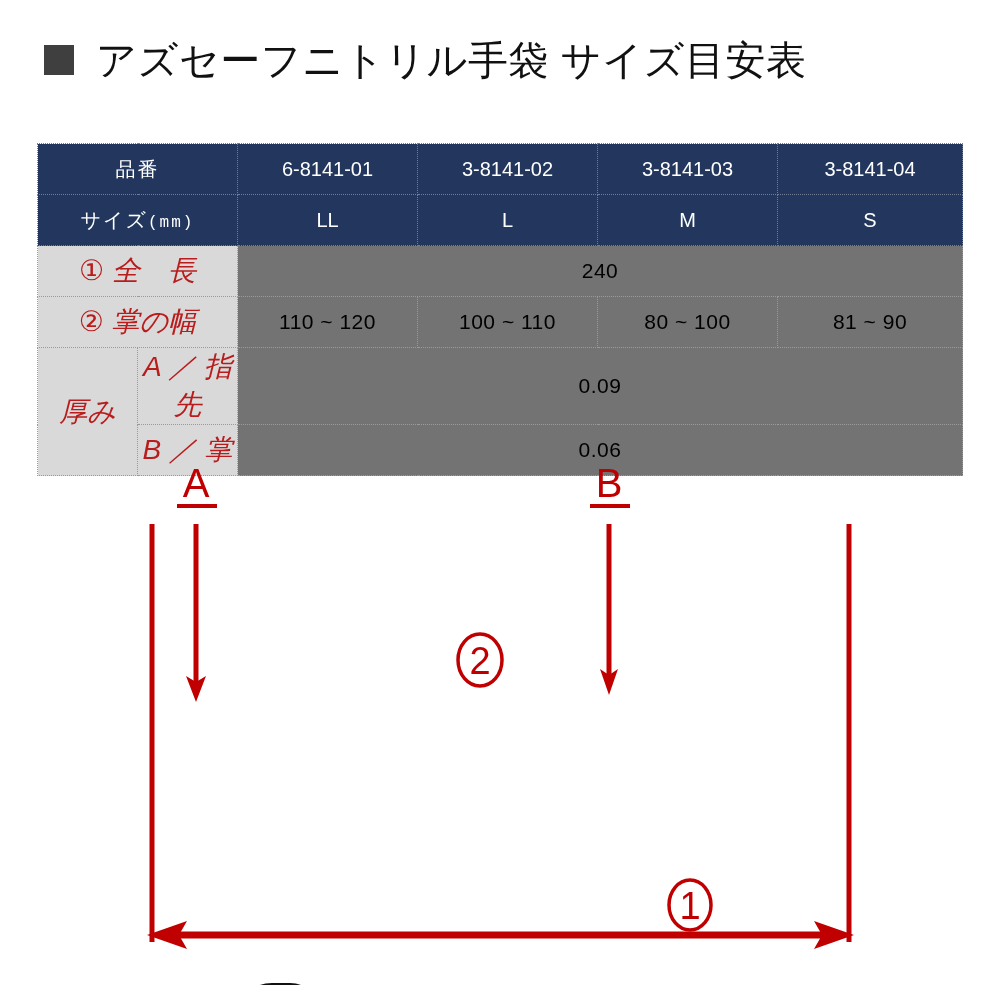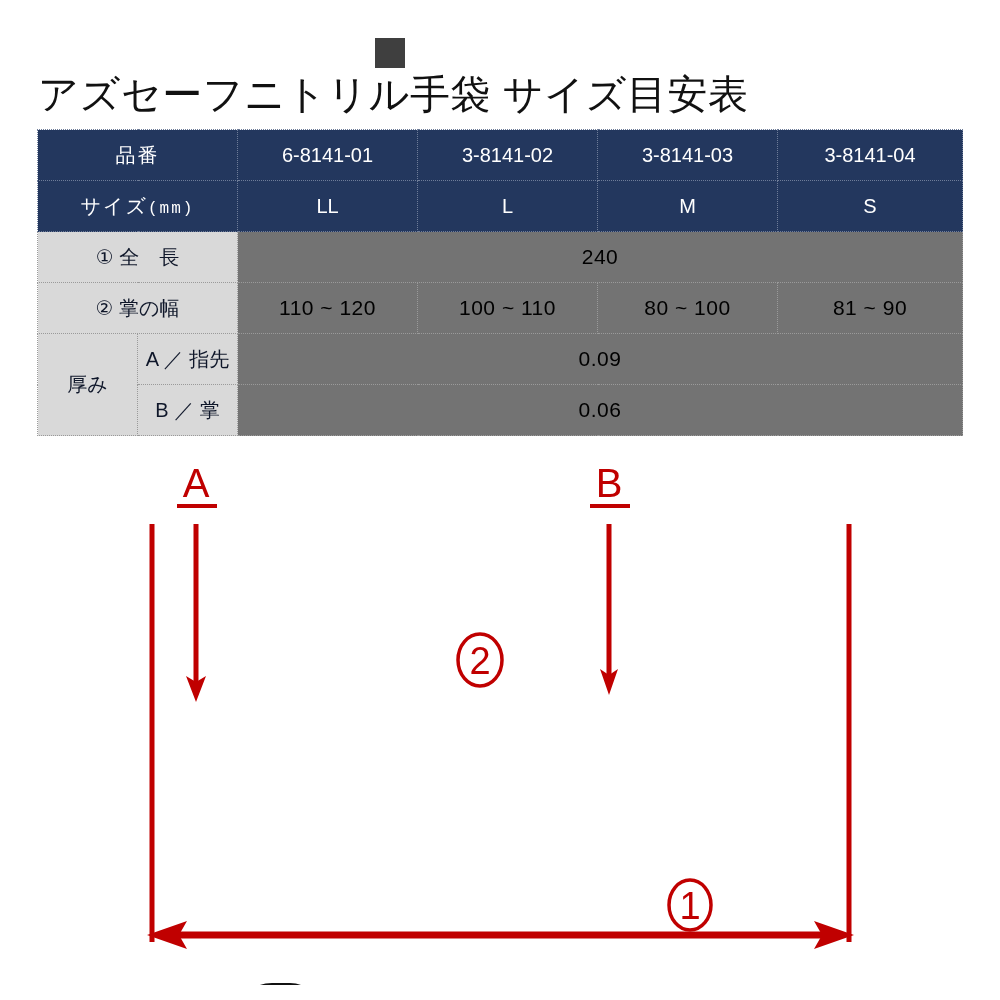--- a/index.html
+++ b/index.html
@@ -12,48 +12,47 @@
     height: 1000px;
     position: relative;
     overflow: hidden;
     font-family: "Liberation Sans", "DejaVu Sans", sans-serif;
     color: #000000;
   }
 
   
   #title-row {
     position: absolute;
-    left: 38px;
+    left: 44px;
     top: 38px;
     display: flex;
     align-items: center;
-    gap: 4px;
+    gap: 16px;
     white-space: nowrap;
-    flex-direction: column;
   }
   #title-bullet {
     display: inline-block;
     width: 30px;
     height: 30px;
     background: #3f3f3f;
     margin-right: 6px;
   }
   #title-text {
     font-size: 40px;
     line-height: 44px;
     letter-spacing: 0.5px;
     color: #111111;
     font-weight: 400;
   }
 
   
   #size-table {
     position: absolute;
     left: 37px;
-    top: 129px;
+    top: 143px;
     width: 925px;
     border-collapse: collapse;
     table-layout: fixed;
   }
   #size-table td {
     border: 1px dotted #9a9a9a;
     padding: 0;
     text-align: center;
     vertical-align: middle;
     font-size: 20px;
@@ -64,22 +63,23 @@
     background: #23375e;
     color: #ffffff;
     border: 1px dotted #6f7d99;
     font-size: 20px;
   }
   #size-table td.hdr.first {
     letter-spacing: 2px;
   }
   #size-table td.lbl {
     background: #d9d9d9;
-    color: #0f172a;
-    font-size: 20px;
+    color: #b91c1c;
+    font-size: 28px;
+    font-style: italic;
   }
   #size-table td.val {
     font-size: 21px;
     letter-spacing: 0.5px;
   }
   .mm-small { font-size: 16px; font-family: Liberation Mono, monospace; }
 
   
   #diagram {
     position: absolute;

